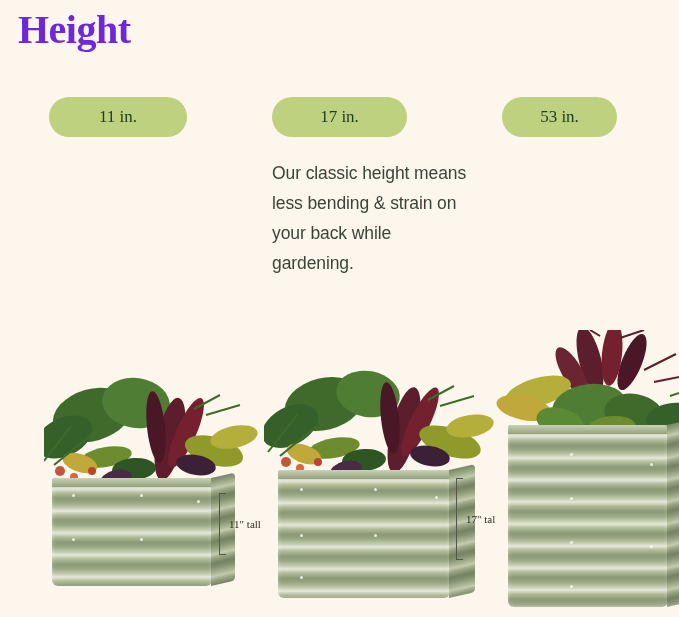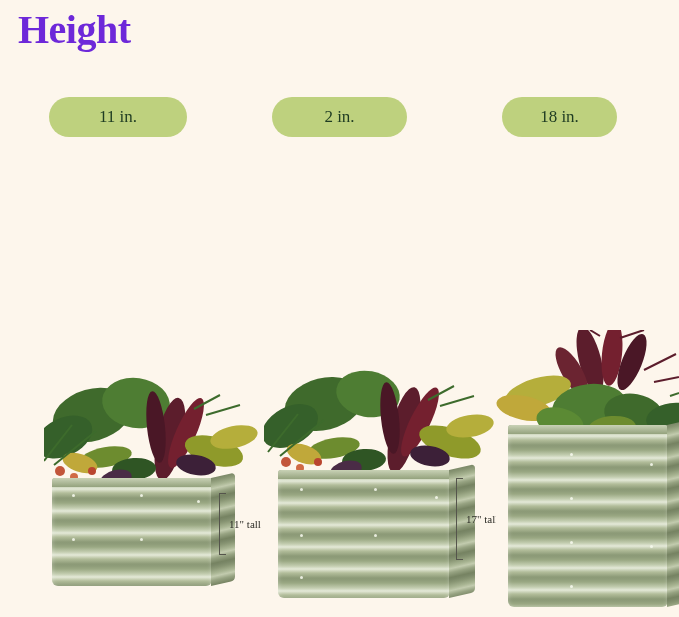--- a/index.html
+++ b/index.html
@@ -215,23 +215,24 @@
       <div class="dim" style="left:175px; top:128px; height:62px;">
         <span class="bracket" style="height:62px;"></span>
         <span class="dim-label" style="top:31px;">11" tall</span>
       </div>
     </div>
   </div>
 
   <div class="col col-1">
 
     <div class="pill">
-      <span>2 in.</span>
-    </div>
-
+      <span>17 in.</span>
+    </div>
+
+    <p class="body-copy">Our classic height means less bending &amp; strain on your back while gardening.</p>
 
     <div class="photo">
 
       <svg class="foliage" viewBox="0 0 232 150" width="232" height="150" style="top:0;">
         <ellipse cx="60" cy="44" rx="40" ry="26" fill="#3f6a2c" transform="rotate(-14 60 44)"></ellipse>
         <ellipse cx="104" cy="34" rx="32" ry="23" fill="#4e7d33" transform="rotate(10 104 34)"></ellipse>
         <ellipse cx="26" cy="66" rx="30" ry="19" fill="#35602a" transform="rotate(-28 26 66)"></ellipse>
         <ellipse cx="140" cy="70" rx="13" ry="44" fill="#5c1d2c" transform="rotate(14 140 70)"></ellipse>
         <ellipse cx="156" cy="62" rx="10" ry="38" fill="#74202f" transform="rotate(26 156 62)"></ellipse>
         <ellipse cx="126" cy="58" rx="9" ry="36" fill="#4a1726" transform="rotate(-6 126 58)"></ellipse>
@@ -264,21 +265,21 @@
       <div class="dim" style="left:192px; top:118px; height:82px;">
         <span class="bracket" style="height:82px;"></span>
         <span class="dim-label" style="top:41px;">17" tall</span>
       </div>
     </div>
   </div>
 
   <div class="col col-2">
 
     <div class="pill">
-      <span>18 in.</span>
+      <span>53 in.</span>
     </div>
 
 
     <div class="photo">
 
       <svg class="foliage" viewBox="0 0 230 140" width="230" height="140" style="top:0;">
         <ellipse cx="96" cy="30" rx="11" ry="34" fill="#5c1d2c" transform="rotate(-14 96 30)"></ellipse>
         <ellipse cx="118" cy="24" rx="10" ry="32" fill="#74202f" transform="rotate(6 118 24)"></ellipse>
         <ellipse cx="138" cy="32" rx="10" ry="30" fill="#4a1726" transform="rotate(22 138 32)"></ellipse>
         <ellipse cx="78" cy="42" rx="10" ry="28" fill="#6b2431" transform="rotate(-30 78 42)"></ellipse>

